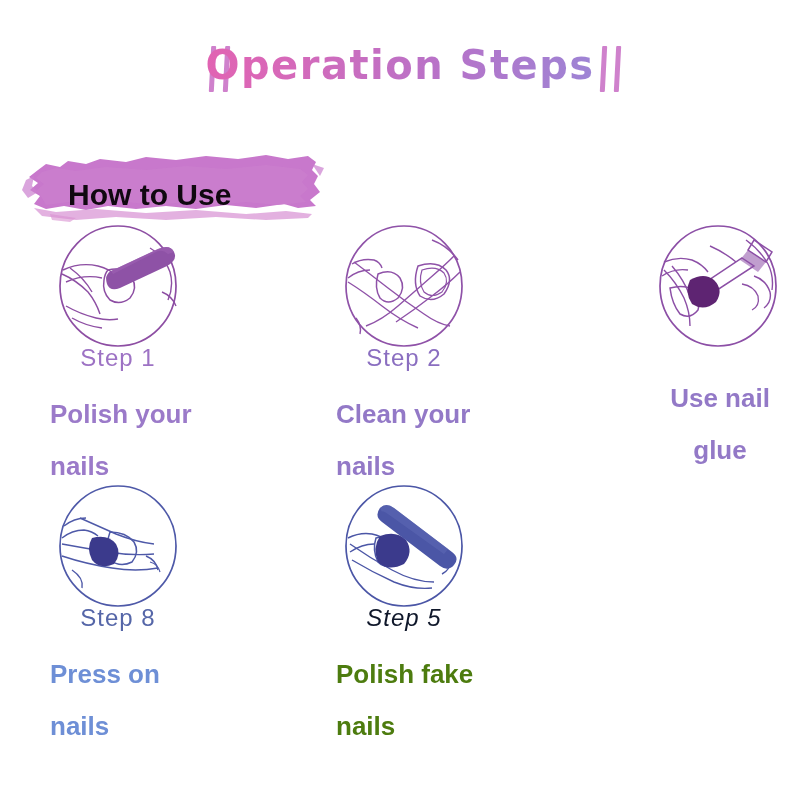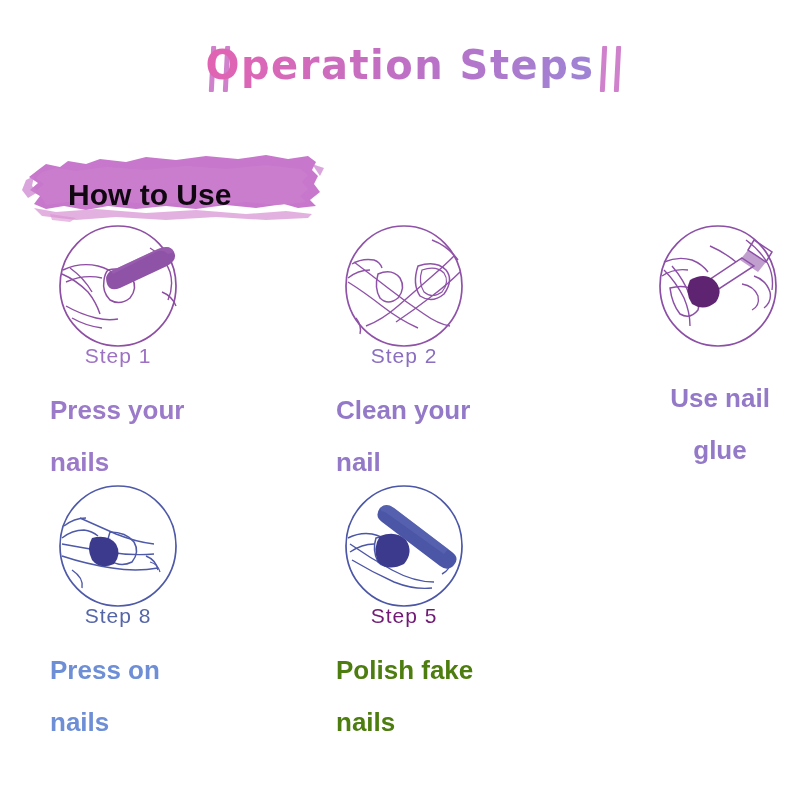--- a/index.html
+++ b/index.html
@@ -112,21 +112,21 @@
     margin-left: 22px;
   }
   .circle-wrap svg { position: absolute; left: 0; top: 0; }
 
   .step-label {
     position: relative;
     margin-left: 22px;
     width: 136px;
     text-align: center;
     font-family: "Liberation Sans", sans-serif;
-    font-size: 21px;
+    font-size: 24px;
     font-weight: normal;
     letter-spacing: 1px;
     margin-top: -12px;
   }
   .step-caption {
     margin-left: 22px;
     margin-top: 16px;
     width: 150px;
     font-family: "Liberation Sans", sans-serif;
     font-weight: bold;
@@ -184,21 +184,21 @@
             <path d="M22 96 Q36 104 52 106" stroke-width="1.4"></path>
             <path d="M58 48 Q74 44 82 56 Q88 66 80 76 Q70 84 60 78 Q52 70 54 58 Q55 51 58 48 Z" stroke-width="1.5"></path>
             <path d="M100 26 Q114 34 120 50 Q124 64 118 78" stroke-width="1.4"></path>
             <path d="M112 70 Q122 74 126 84" stroke-width="1.4"></path>
           </g>
           <path d="M61 49 L108 27 Q120 22 124 30 Q128 38 117 44 L70 66 Q60 70 57 62 Q54 53 61 49 Z" fill="#8e52a6"></path>
           <path d="M61 49 L108 27 Q120 22 124 30 L118 32 Q112 26 104 31 L63 52 Z" fill="#9f63b4" opacity="0.6"></path>
         </svg>
       </div>
       <div class="step-label" style="color: rgb(157, 114, 196);">Step 1</div>
-      <div class="step-caption" style="color: rgb(155, 122, 201);">Press your nails</div>
+      <div class="step-caption" style="color: rgb(155, 122, 201);">Polish your nails</div>
     </div>
 
     <div class="step c1">
       <div class="circle-wrap">
         <svg width="140" height="134" viewBox="0 0 140 134">
           <g fill="none" stroke="#8f52a8" stroke-width="1.7">
             <ellipse cx="68" cy="64" rx="58" ry="60"></ellipse>
             <path d="M16 42 Q26 36 38 38 Q44 40 46 46" stroke-width="1.4"></path>
             <path d="M12 56 Q22 48 34 48" stroke-width="1.4"></path>
             <path d="M18 40 Q34 52 52 66 Q70 80 88 92 Q102 102 114 104" stroke-width="1.4"></path>
@@ -207,21 +207,21 @@
             <path d="M124 50 Q112 62 96 74 Q78 88 60 100" stroke-width="1.4"></path>
             <path d="M42 52 Q56 46 64 56 Q70 66 62 76 Q52 84 44 76 Q38 66 42 52 Z" stroke-width="1.5"></path>
             <path d="M82 44 Q100 38 110 48 Q118 58 108 72 Q96 82 84 74 Q76 62 82 44 Z" stroke-width="1.5"></path>
             <path d="M86 48 Q100 43 108 51 Q114 60 106 70 Q96 77 88 70 Q82 60 86 48 Z" stroke-width="1.2"></path>
             <path d="M96 18 Q112 24 122 38" stroke-width="1.4"></path>
             <path d="M20 96 Q26 104 24 112" stroke-width="1.4"></path>
           </g>
         </svg>
       </div>
       <div class="step-label" style="color: rgb(138, 110, 192);">Step 2</div>
-      <div class="step-caption" style="color: rgb(147, 121, 199);">Clean your nail</div>
+      <div class="step-caption" style="color: rgb(147, 121, 199);">Clean your nails</div>
     </div>
 
     <div class="step c2">
       <div class="circle-wrap">
         <svg width="140" height="134" viewBox="0 0 140 134">
           <g fill="none" stroke="#8c4fa6" stroke-width="1.7">
             <ellipse cx="68" cy="64" rx="58" ry="60"></ellipse>
             <path d="M14 40 Q28 34 42 38 Q52 42 58 50" stroke-width="1.4"></path>
             <path d="M12 54 Q24 46 38 48" stroke-width="1.4"></path>
             <path d="M14 48 Q26 60 34 76 Q40 90 40 104" stroke-width="1.4"></path>
@@ -277,17 +277,17 @@
             <path d="M16 78 Q36 90 58 100 Q78 108 96 106" stroke-width="1.4"></path>
             <path d="M40 56 Q56 52 64 62 Q70 72 62 82 Q50 88 42 80 Q36 68 40 56 Z" stroke-width="1.5"></path>
             <path d="M102 66 Q112 70 114 80 Q114 88 106 92" stroke-width="1.4"></path>
             <path d="M100 74 Q108 76 110 84" stroke-width="1.2"></path>
           </g>
           <path d="M44 54 Q60 48 70 58 Q78 70 68 82 Q52 90 42 80 Q36 66 44 54 Z" fill="#3b3a8c"></path>
           <path d="M44 26 Q50 20 58 26 L116 70 Q124 76 118 83 Q112 90 104 84 L46 40 Q38 34 44 26 Z" fill="#4b56a6"></path>
           <path d="M44 26 Q50 20 58 26 L112 67 L108 72 L52 32 Q46 28 46 30 Z" fill="#5f6ab4" opacity="0.55"></path>
         </svg>
       </div>
-      <div class="step-label" style="color: #701a75;">Step 5</div>
+      <div class="step-label" style="color: #0f172a; font-style: italic;">Step 5</div>
       <div class="step-caption" style="color: #4d7c0f;">Polish fake nails</div>
     </div>
   </div>
 </div>
 
 </body></html>

